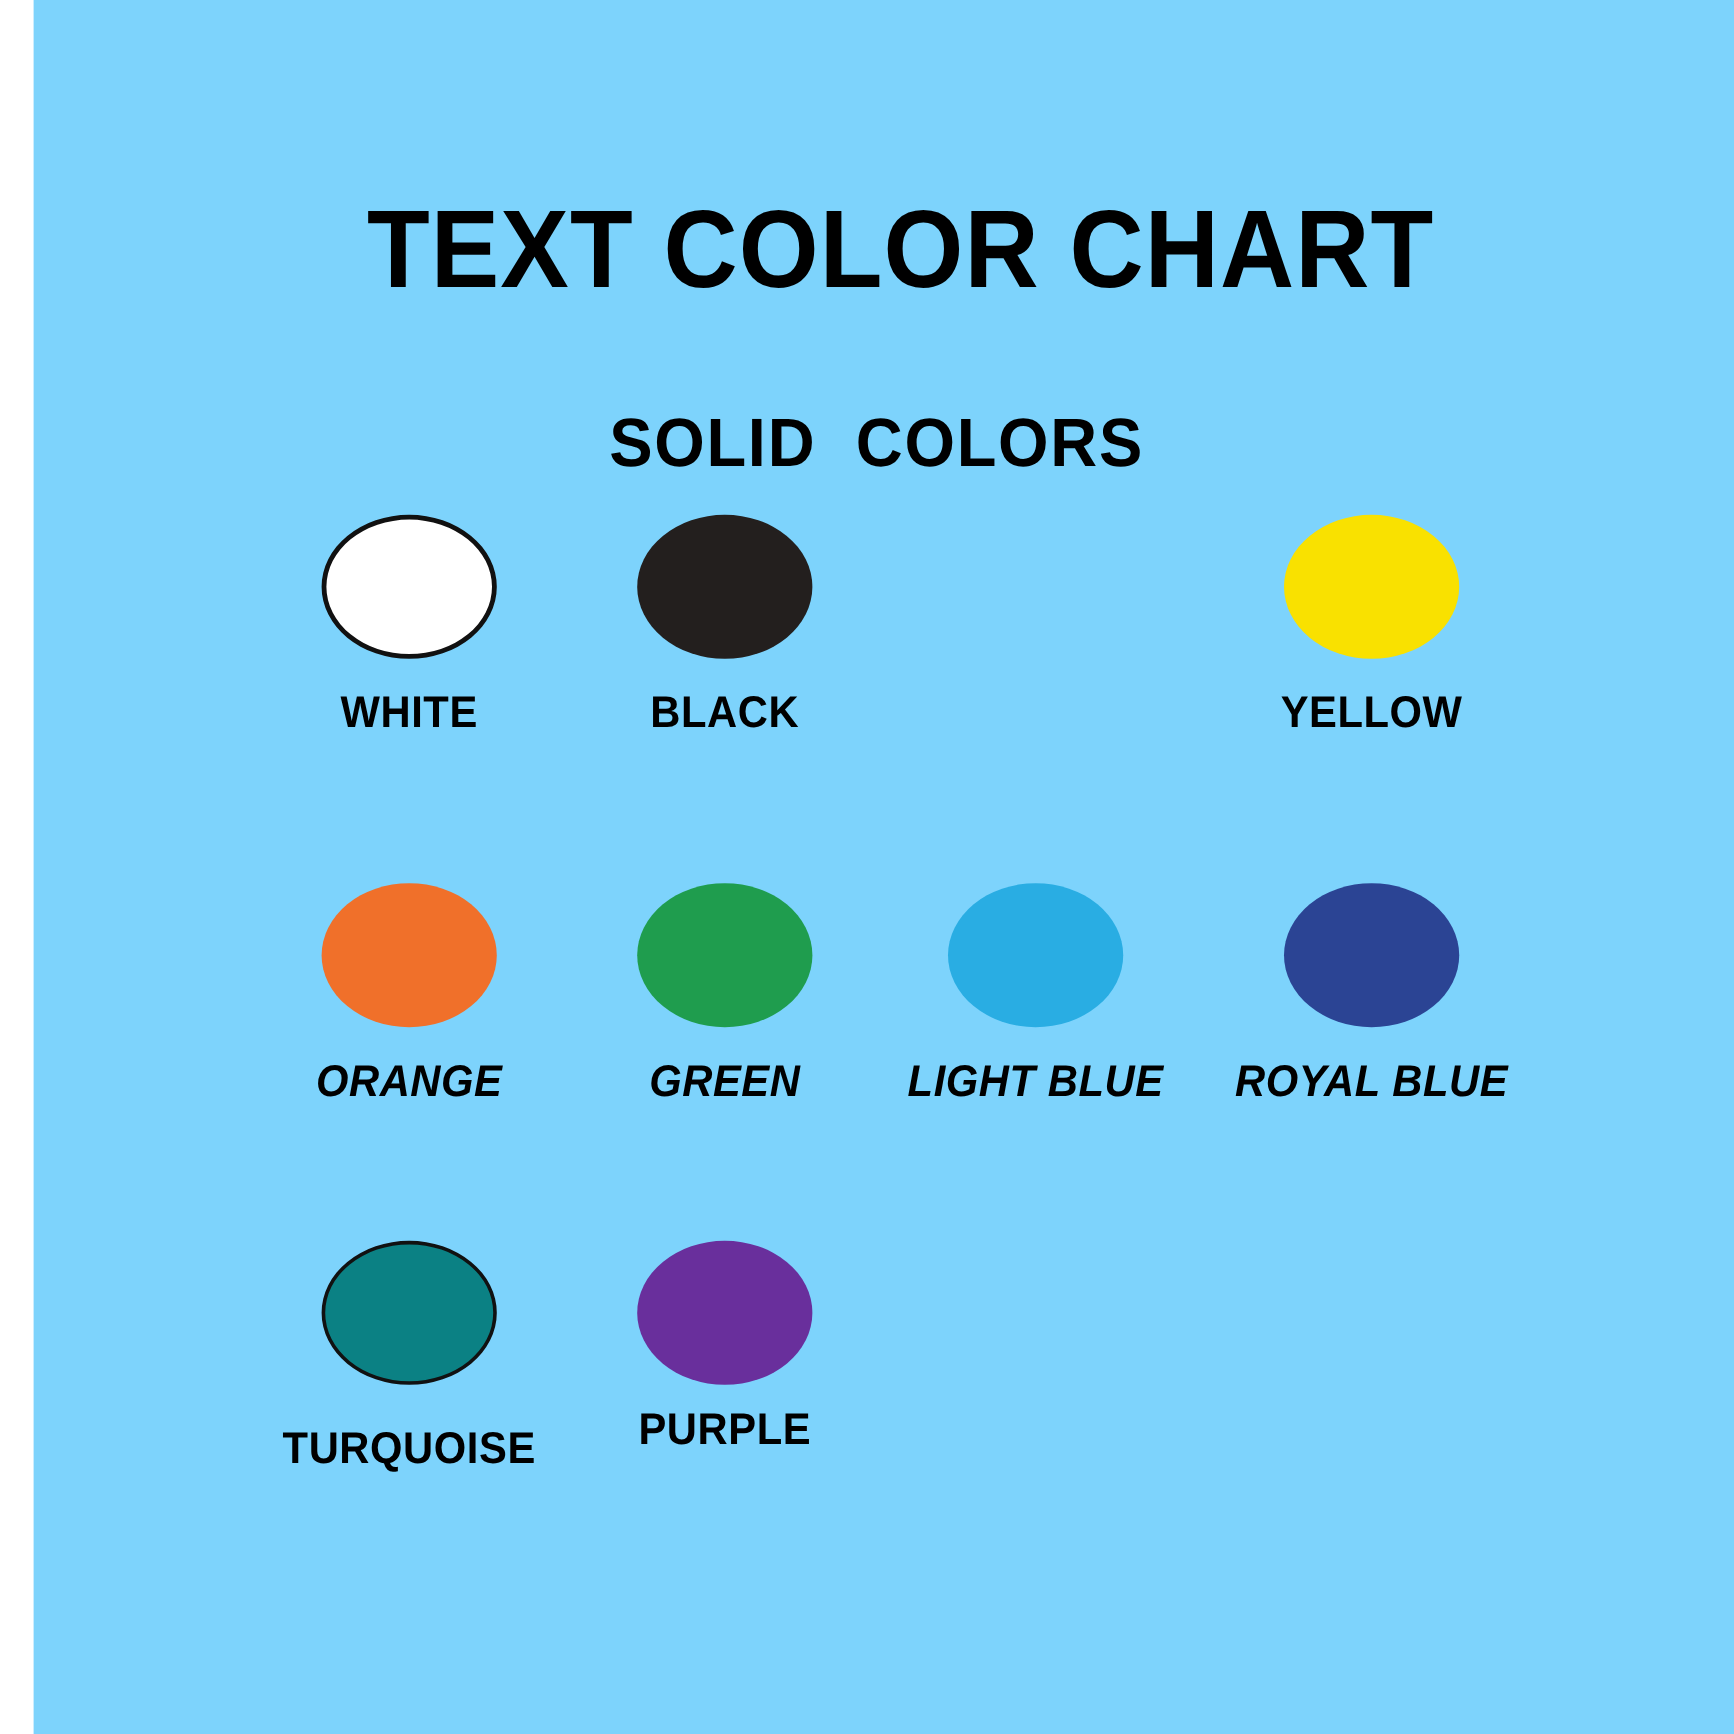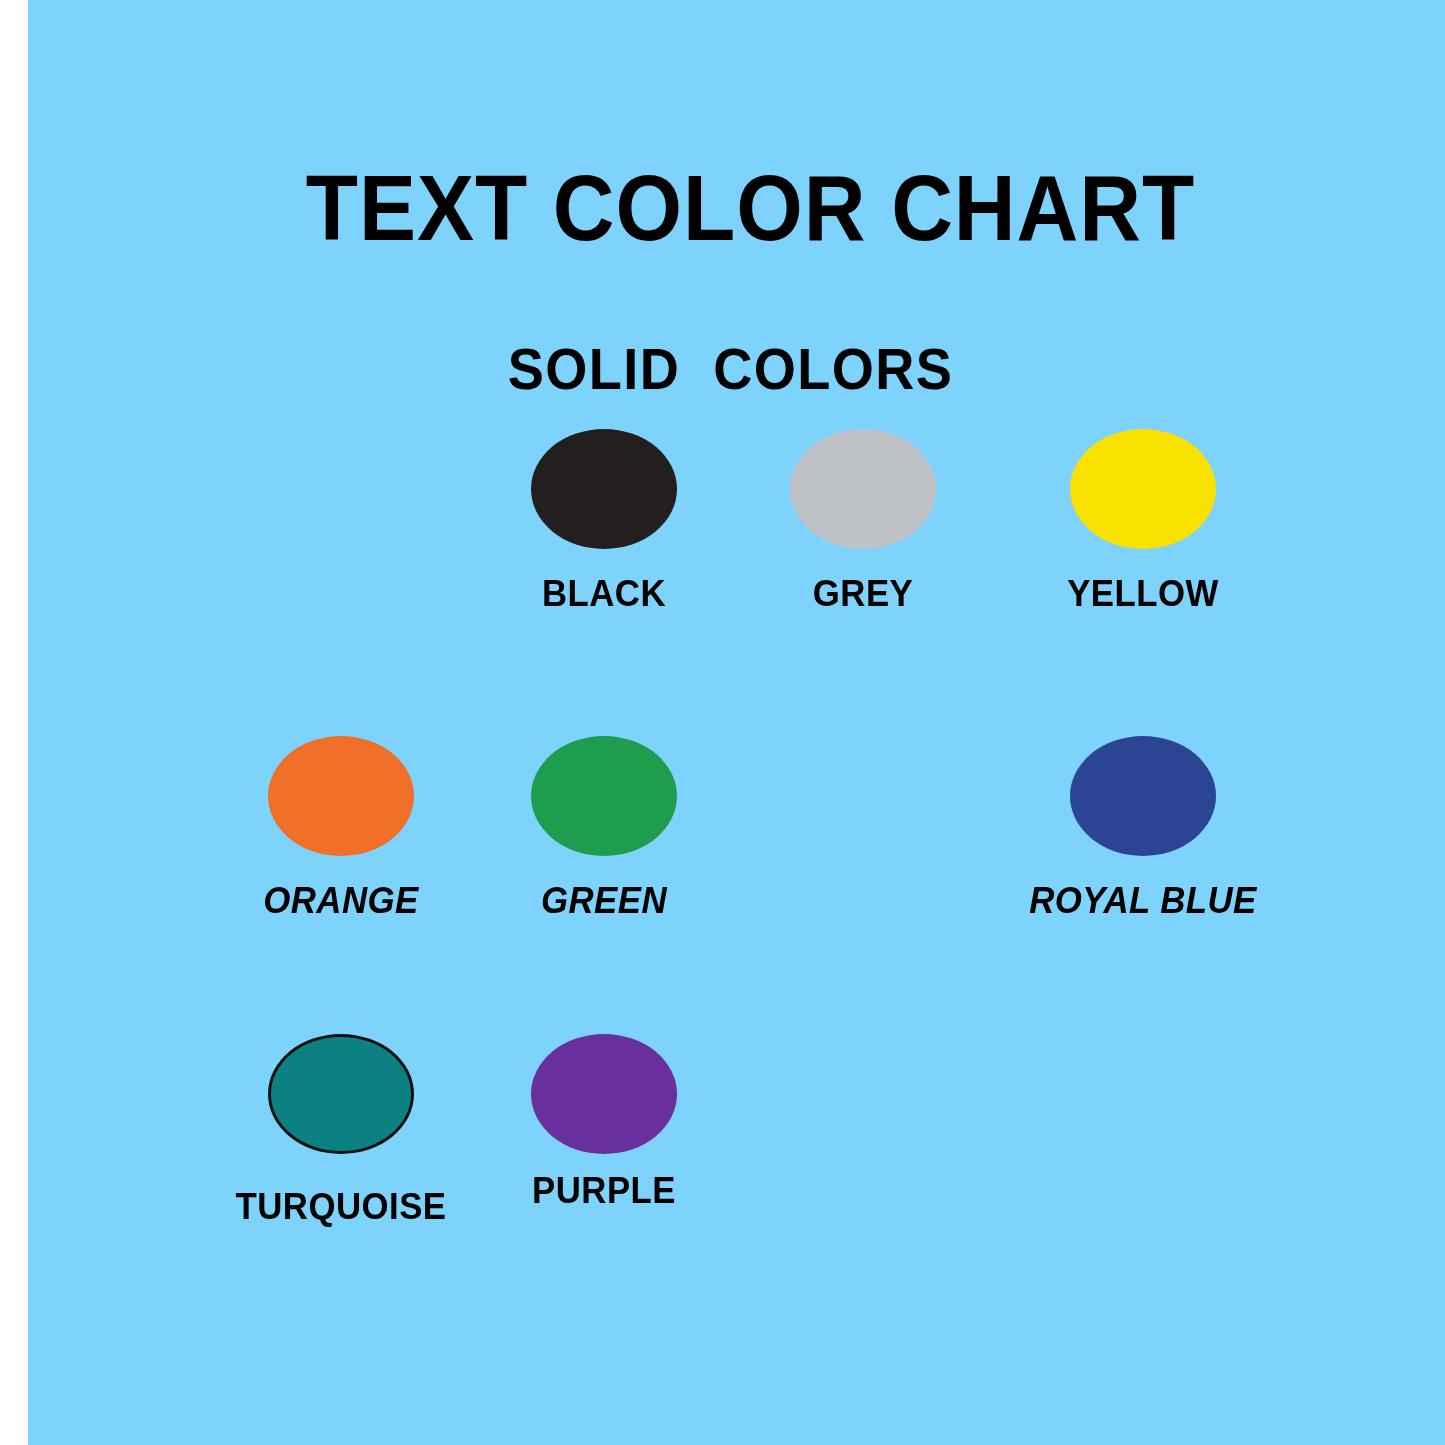--- a/index.html
+++ b/index.html
@@ -133,34 +133,34 @@
 
 <div id="chart-canvas" style="background: #7dd3fc; margin-left: 28px;">
 
   <div class="chart-title">TEXT COLOR CHART</div>
 
   <div class="chart-subtitle">SOLID  COLORS</div>
 
   <div class="swatch-grid">
 
     <div class="swatch-row row-0">
+      <div class="swatch-cell col-0">
+        <div class="swatch-oval-wrap">
+          <div class="swatch-oval" style="background: rgb(255, 255, 255); border: 4px solid rgb(17, 17, 17);"></div>
+        </div>
+        <div class="swatch-label">WHITE</div>
+      </div>
 
       <div class="swatch-cell col-1">
         <div class="swatch-oval-wrap">
           <div class="swatch-oval" style="background: rgb(35, 31, 30); border: none;"></div>
         </div>
         <div class="swatch-label">BLACK</div>
       </div>
 
-      <div class="swatch-cell col-2">
-        <div class="swatch-oval-wrap">
-          <div class="swatch-oval" style="background: rgb(190, 194, 198); border: none;"></div>
-        </div>
-        <div class="swatch-label">GREY</div>
-      </div>
 
       <div class="swatch-cell col-3">
         <div class="swatch-oval-wrap">
           <div class="swatch-oval" style="background: rgb(249, 225, 0); border: none;"></div>
         </div>
         <div class="swatch-label">YELLOW</div>
       </div>
     </div>
 
     <div class="swatch-row row-1">
@@ -171,20 +171,26 @@
         <div class="swatch-label">ORANGE</div>
       </div>
 
       <div class="swatch-cell col-1">
         <div class="swatch-oval-wrap">
           <div class="swatch-oval" style="background: rgb(31, 157, 78); border: none;"></div>
         </div>
         <div class="swatch-label">GREEN</div>
       </div>
 
+      <div class="swatch-cell col-2">
+        <div class="swatch-oval-wrap">
+          <div class="swatch-oval" style="background: rgb(41, 173, 227); border: none;"></div>
+        </div>
+        <div class="swatch-label">LIGHT BLUE</div>
+      </div>
 
       <div class="swatch-cell col-3">
         <div class="swatch-oval-wrap">
           <div class="swatch-oval" style="background: rgb(43, 68, 148); border: none;"></div>
         </div>
         <div class="swatch-label">ROYAL BLUE</div>
       </div>
     </div>
 
     <div class="swatch-row row-2">

